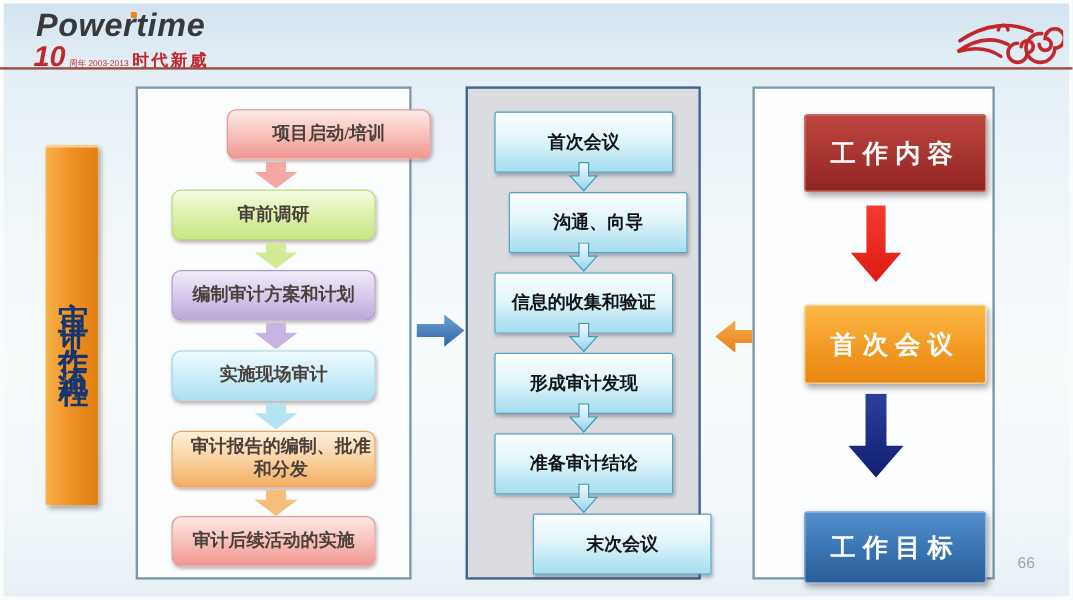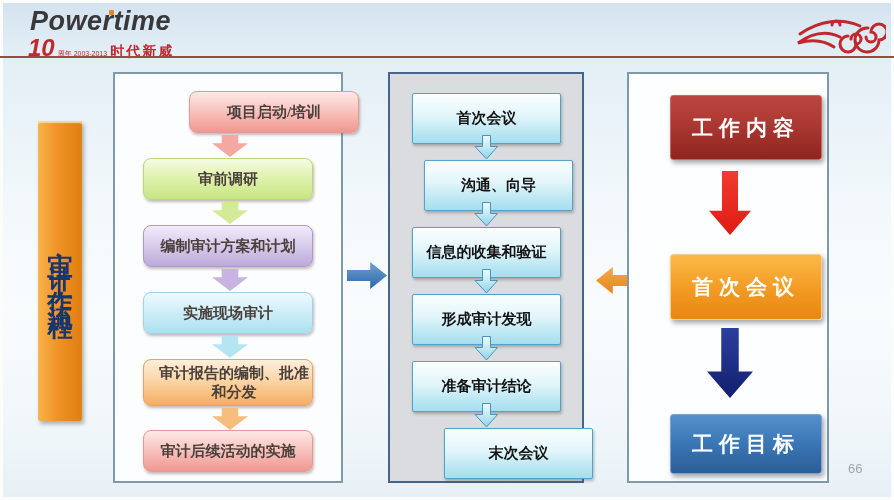--- a/index.html
+++ b/index.html
@@ -91,21 +91,21 @@
     position:absolute; left:25px; width:152px;
     display:flex; align-items:center; justify-content:center;
     font-size:21px; font-weight:bold; color:#ffffff; letter-spacing:6px;
     font-family:"Liberation Serif","DejaVu Serif",serif;
     border-radius:3px; box-shadow:2px 3px 5px rgba(0,0,0,.35);margin-left:16px;
   }
   .rbox-0{ top:21px; height:65px;
     background:linear-gradient(180deg,#bc4740 0%,#a93630 50%,#8f241f 100%); border:1px solid #c86a63; }
   .rbox-1{ top:180px; height:66px;
     background:linear-gradient(180deg,#fcb948 0%,#f29a23 55%,#e88711 100%); border:1px solid #f8cf8d; }
-  .rbox-2{ top:340px; height:60px;
+  .rbox-2{ top:352px; height:60px;
     background:linear-gradient(180deg,#5590cc 0%,#3a76b5 50%,#2b5d97 100%); border:1px solid #79a7d4; }
 
   .rarrow{ position:absolute; clip-path:polygon(31% 0,69% 0,69% 62%,100% 62%,50% 100%,0 62%,31% 62%); }
   .rarrow-red{ left:80px; top:97px; width:42px; height:64px;
     background:linear-gradient(180deg,#f23b31 0%,#de1b12 100%); filter:drop-shadow(1px 2px 2px rgba(0,0,0,.3)); }
   .rarrow-navy{ left:78px; top:254px; width:46px; height:70px;
     background:linear-gradient(180deg,#2b3f9e 0%,#121f6e 100%); filter:drop-shadow(1px 2px 2px rgba(0,0,0,.3)); }
 
   
   .conn{ position:absolute; }

